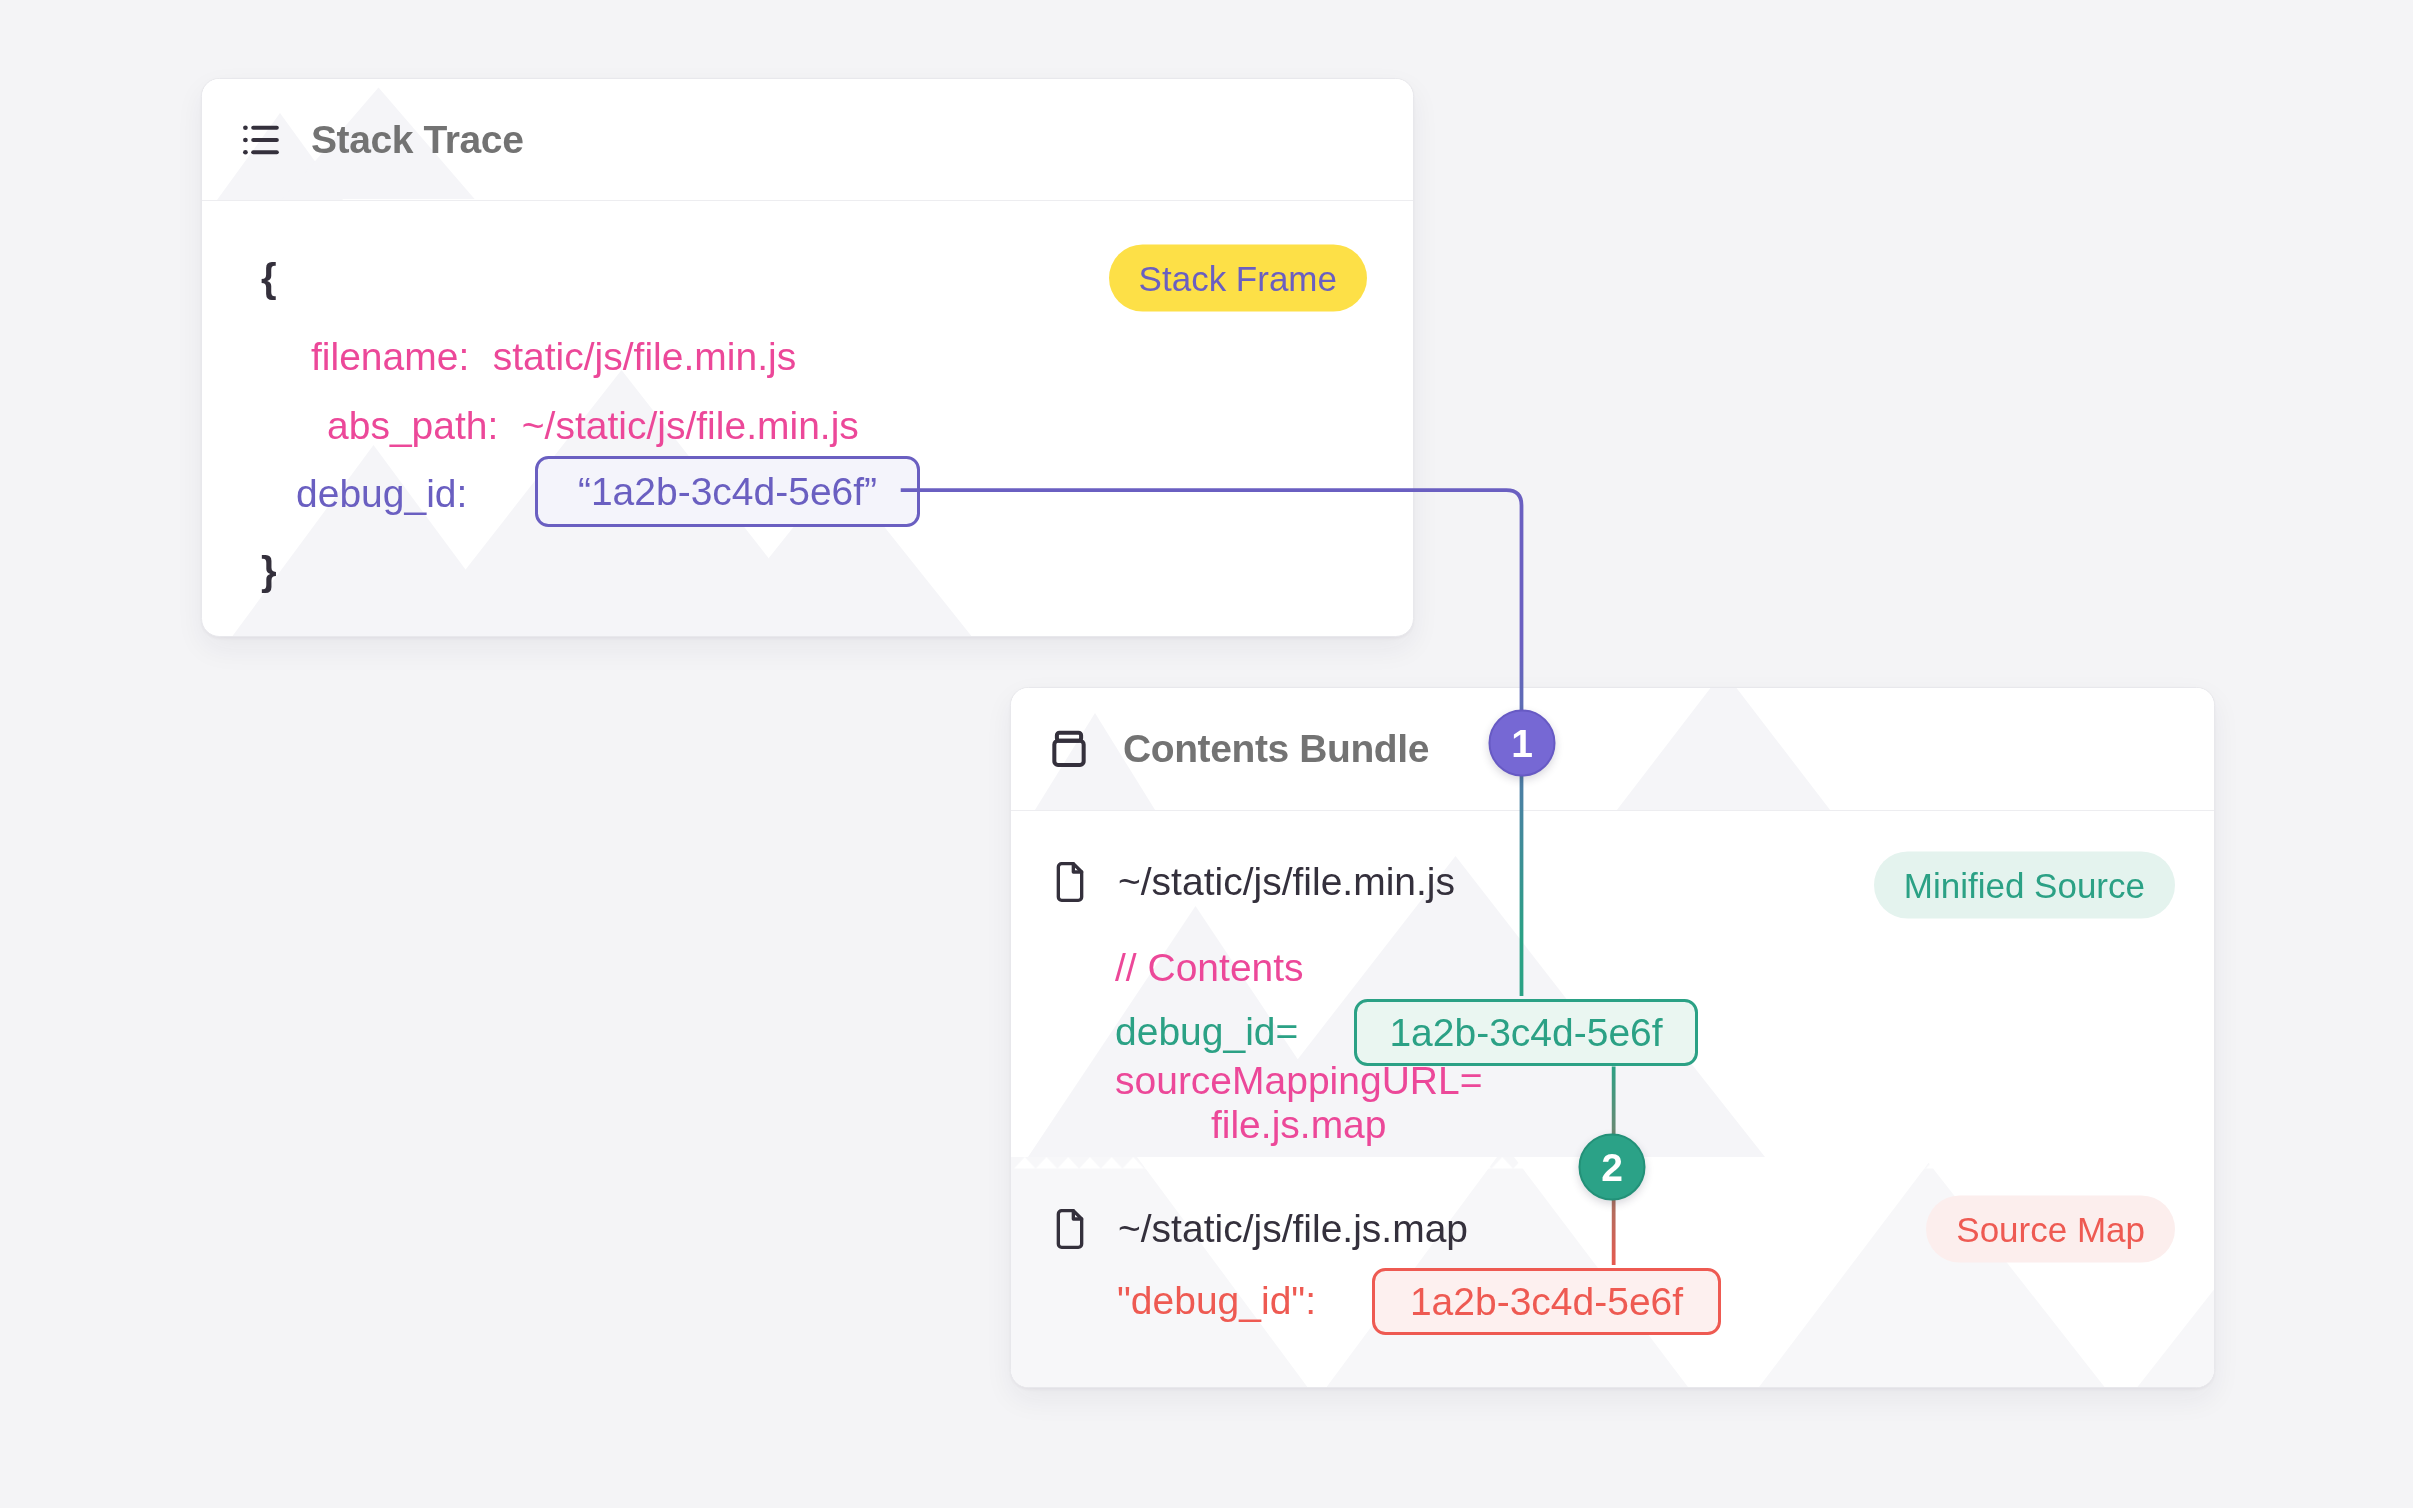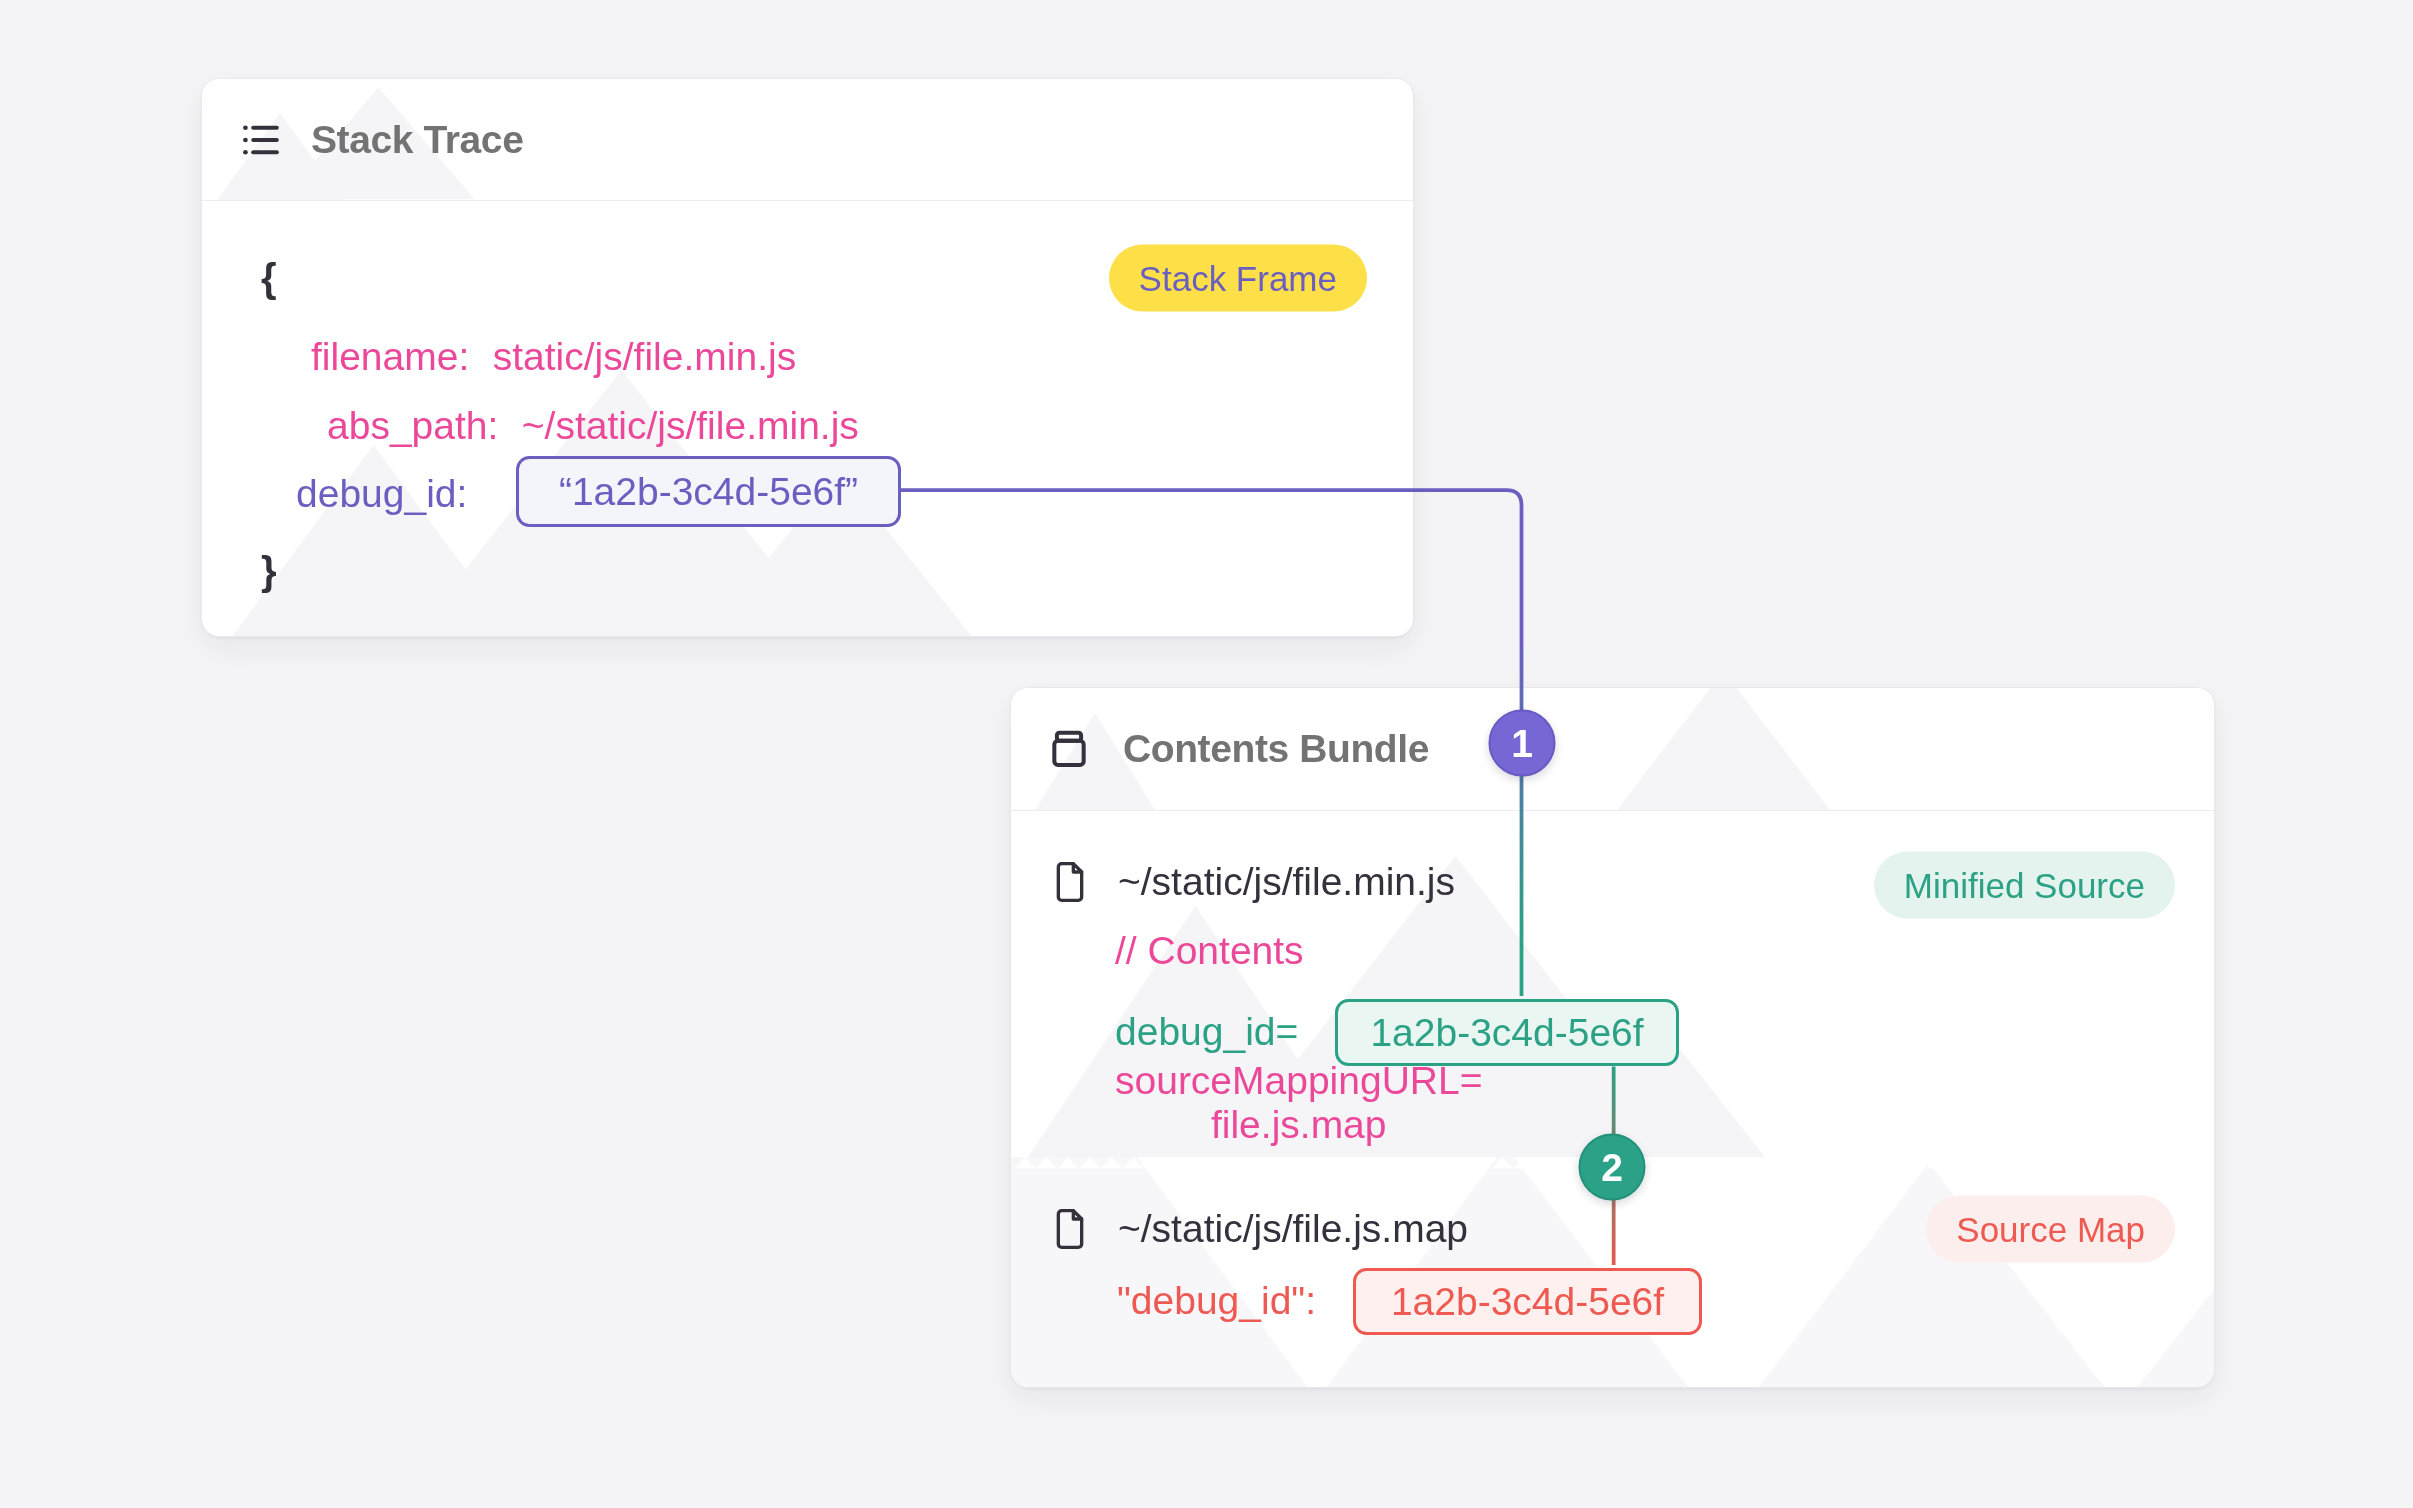--- a/index.html
+++ b/index.html
@@ -24,21 +24,21 @@
   .code{font-size:39px;font-weight:400;}
   .muted{color:#ec4899;}
   .dark{color:#34303c;}
   .purple{color:#6a5fc1;}
   .green{color:#2ba185;}
   .red{color:#ee5a52;}
   .brace{font-size:40px;font-weight:600;color:#34303c;}
   .gap{display:inline-block;width:23.5px;}
   .chip{
     position:absolute;display:flex;align-items:center;justify-content:center;
-    border-radius:13.4px;box-sizing:border-box;font-size:39px;z-index:3;
+    border-radius:13.4px;box-sizing:border-box;font-size:39px;z-index:3;margin-left:19px;
   }
   .chip.purple-chip{border:3.4px solid #6a5fc1;background:#f4f4fb;color:#6a5fc1;}
   .chip.green-chip{border:3.4px solid #2ba185;background:#eaf6f1;color:#2ba185;}
   .chip.red-chip{border:3.4px solid #ee5a52;background:#fdf0ef;color:#ee5a52;}
   .badge{
     position:absolute;display:flex;align-items:center;justify-content:center;
     height:67px;border-radius:34px;font-size:35px;font-weight:500;padding:0 30px;z-index:3;
     transform:translateY(-50%);
   }
   .badge.lavender{background:#fde047;color:#6a5fc1;}
@@ -131,21 +131,21 @@
     <span class="icon">
       <svg width="40" height="44" viewBox="0 0 24 26" fill="none" stroke="#34303c" stroke-width="2" stroke-linejoin="round" stroke-linecap="round">
         <path d="M14 2 H7 a2 2 0 0 0 -2 2 v18 a2 2 0 0 0 2 2 h10 a2 2 0 0 0 2 -2 V7 Z"></path>
         <path d="M14 2 v5 h5"></path>
       </svg>
     </span>
     <span class="code dark" style="margin-left:28px;">~/static/js/file.min.js</span>
   </div>
   <div class="badge teal" style="right:39px;top:197px;">Minified Source</div>
 
-  <div class="row code muted" style="left:104px;top:263px;justify-content:center;">
+  <div class="row code muted" style="left:104px;top:280px;justify-content:center;">
     <span>// Contents</span>
   </div>
 
   <div class="row code green" style="left:104px;top:344px;">
     <span>debug_id=</span>
   </div>
   <div class="chip green-chip" style="left:324px;top:311px;width:344px;height:67px;">1a2b-3c4d-5e6f</div>
 
   <div class="row code muted" style="left:104px;top:415px;flex-direction:column;">
     <span>sourceMappingURL=</span><span class="gap"></span>

